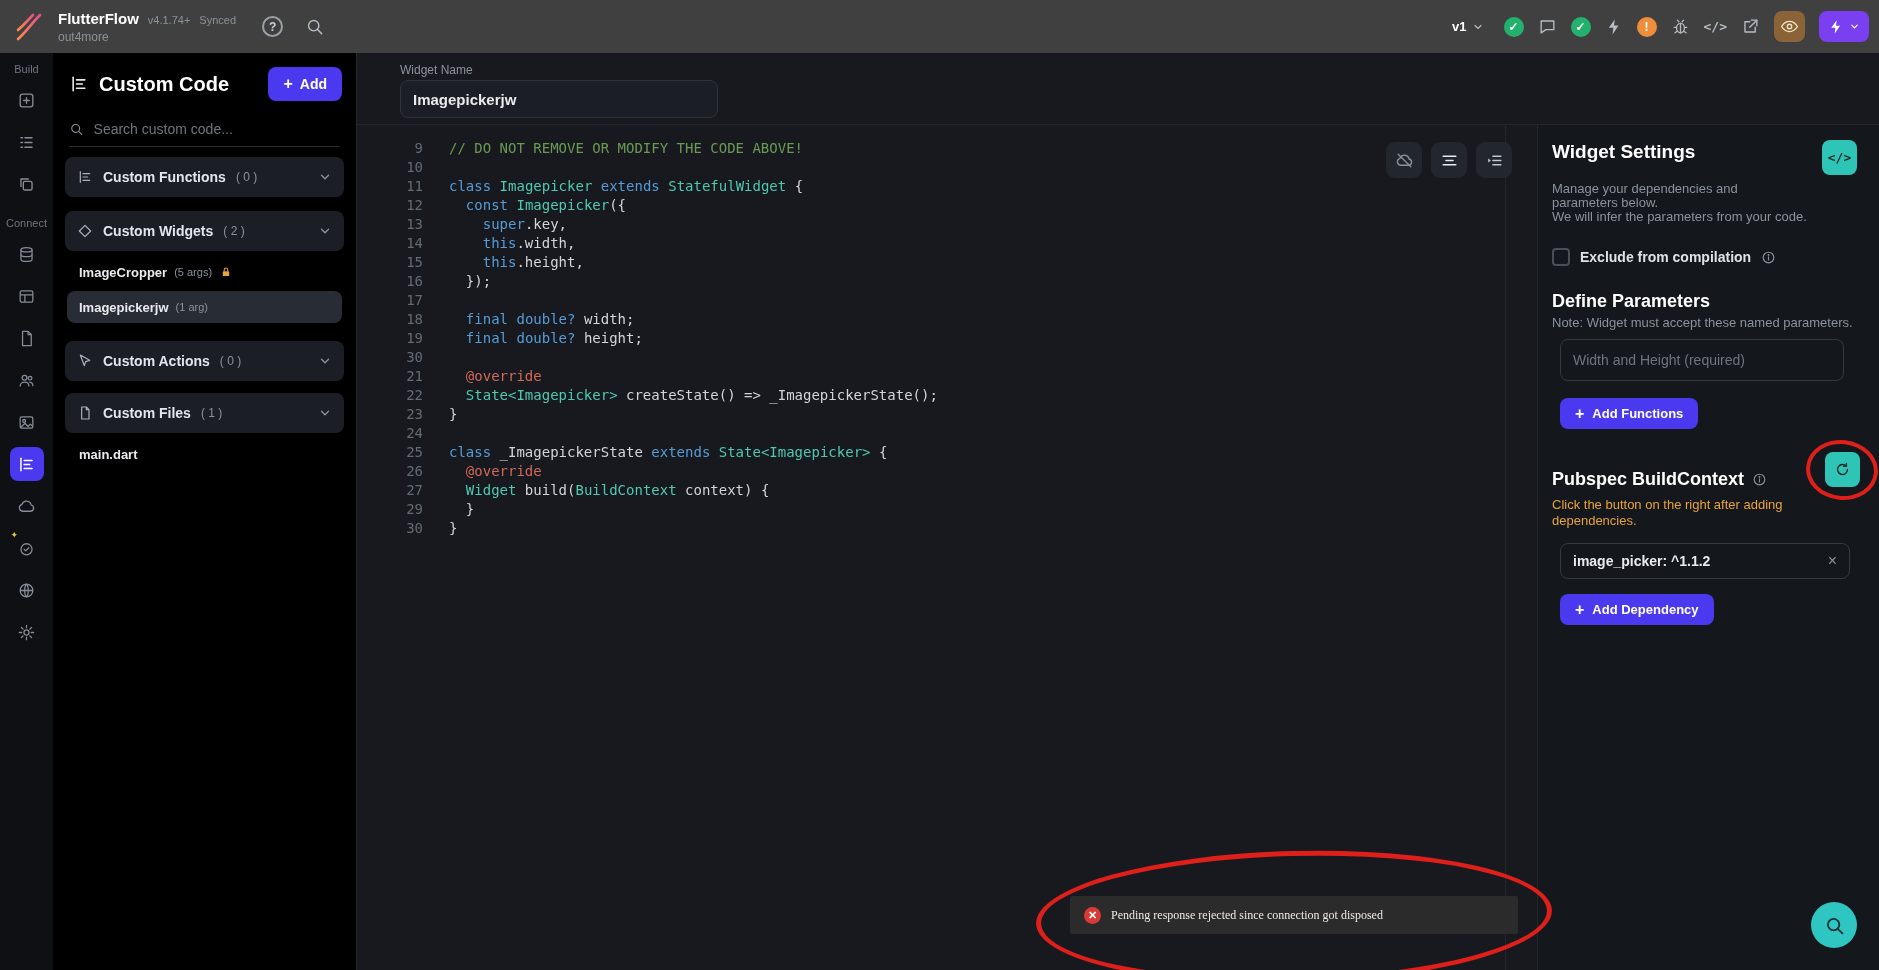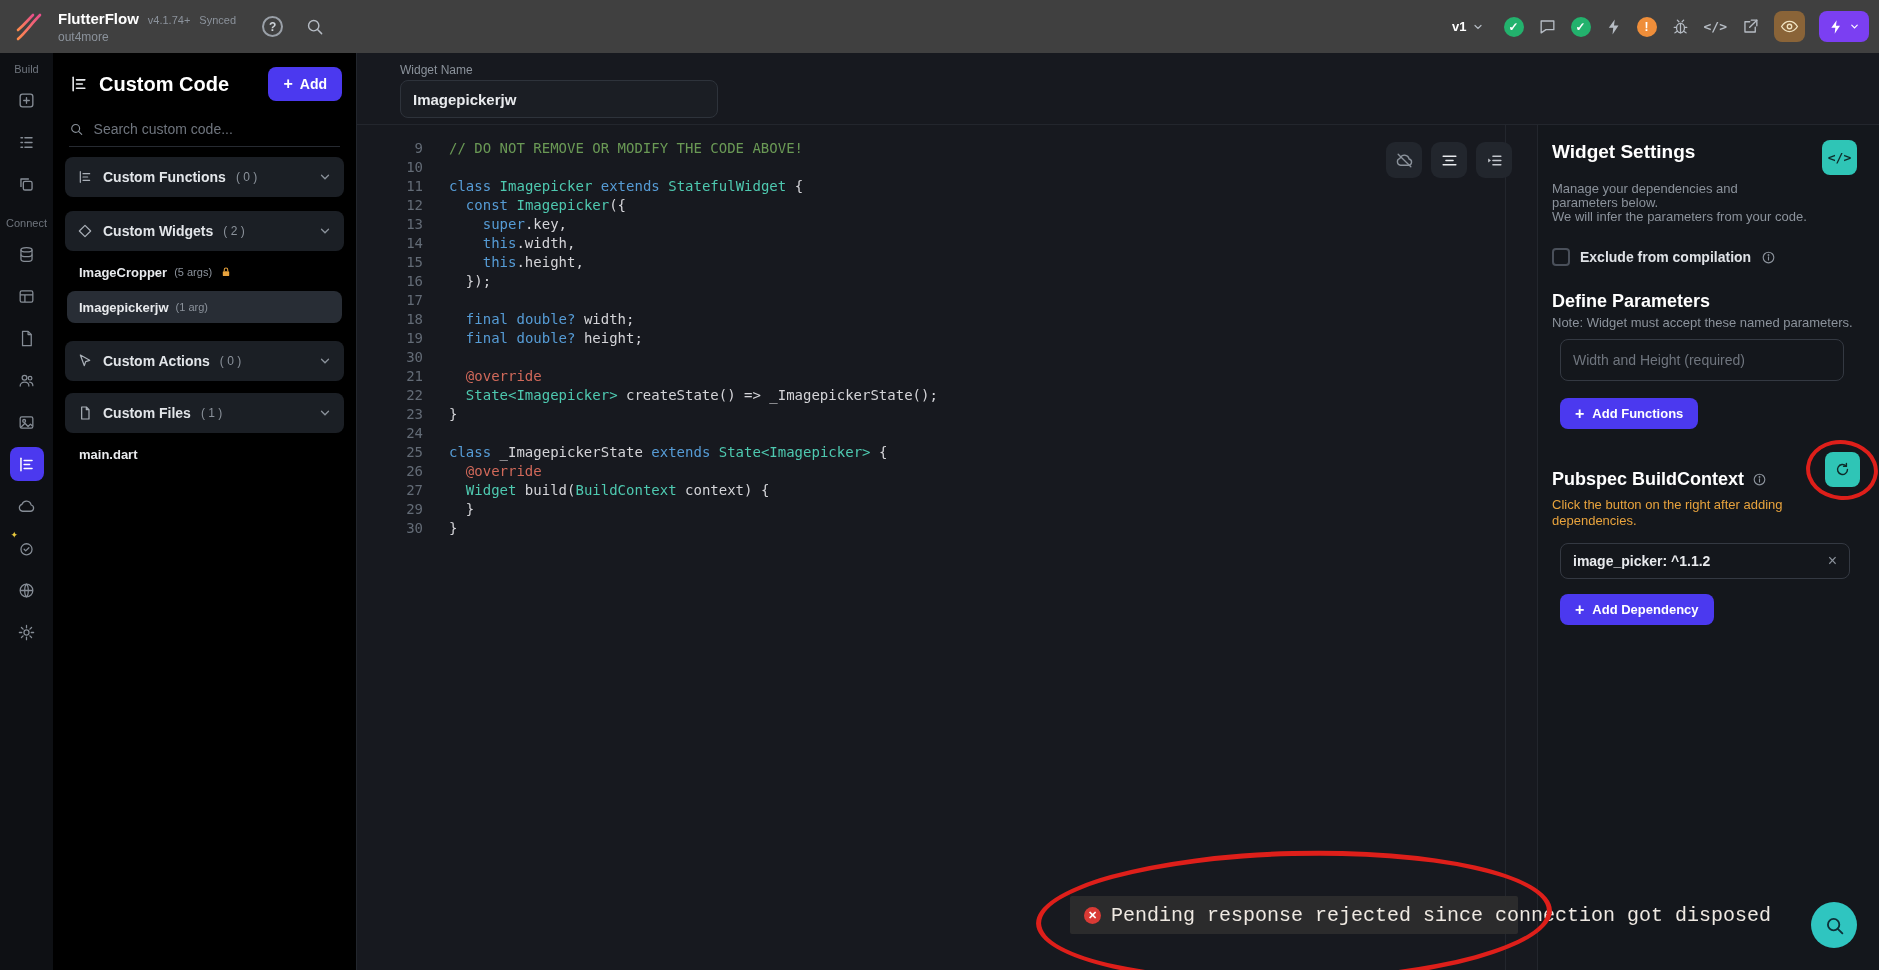--- a/index.html
+++ b/index.html
@@ -102,21 +102,21 @@
   .compile-btn { position:absolute; top:327px; right:19px; width:35px; height:35px; background:#2fc5b6; border:none; border-radius:8px; color:#0e2b29; display:flex; align-items:center; justify-content:center; cursor:pointer; }
   .pd-warning { margin-top:6px; font-size:13px; color:#e8a33d; line-height:16px; width:270px; }
   .dep-box { margin:14px 0 0 8px; width:290px; height:36px; border:1px solid #343942; border-radius:8px; display:flex; align-items:center; padding:0 12px; }
   .dep-text { font-size:14px; font-weight:bold; color:#e8eaed; }
   .dep-close { margin-left:auto; color:#8b929b; font-size:16px; cursor:pointer; background:none; border:none; font-family:inherit; }
   .btn-add-dep { margin-top:15px; }
 
   
   .toast { position:absolute; left:1070px; top:896px; width:448px; height:38px; background:rgba(44,44,44,0.97); display:flex; align-items:center; padding:0 14px; gap:10px; z-index:5; border-radius:2px; }
   .toast-icon { width:17px; height:17px; border-radius:50%; background:#d93a35; color:#fff; font-size:11px; font-weight:bold; display:flex; align-items:center; justify-content:center; flex:none; }
-  .toast-text { font-family:Liberation Mono, monospace; font-size:20px; color:#efe9e2; white-space:nowrap; }
+  .toast-text { font-family:Liberation Serif, serif; font-size:12px; color:#efe9e2; white-space:nowrap; }
   .fab { position:absolute; left:1811px; top:902px; width:46px; height:46px; border-radius:50%; background:#2fc5c0; border:none; display:flex; align-items:center; justify-content:center; color:#0d3038; cursor:pointer; z-index:4; }
   .annot { position:absolute; border-radius:50%; pointer-events:none; z-index:6; }
   .annot-big { left:1036px; top:851px; width:516px; height:132px; border:5px solid #de1f1a; transform:rotate(-1.5deg); }
   .annot-small { left:1806px; top:440px; width:72px; height:60px; border:4px solid #de1f1a; transform:rotate(6deg); }
 </style>
 </head>
 <body>
 
 <div id="root">
 

